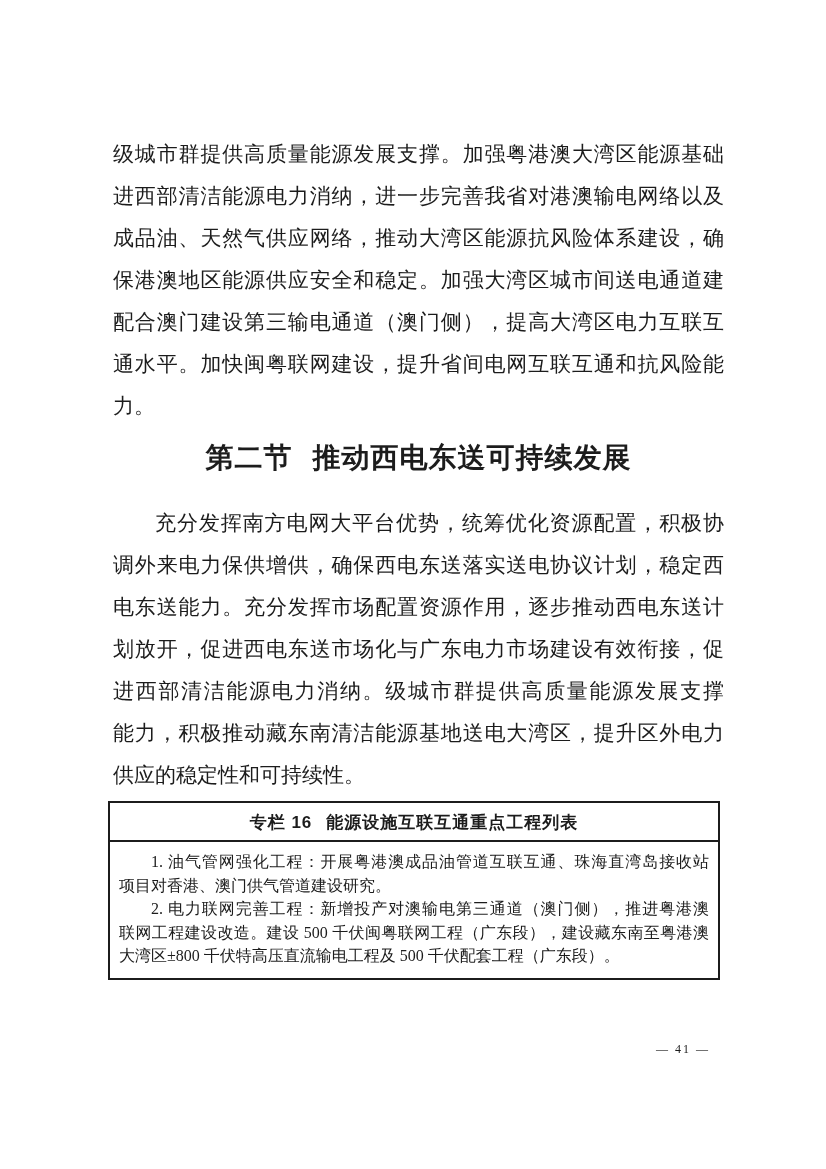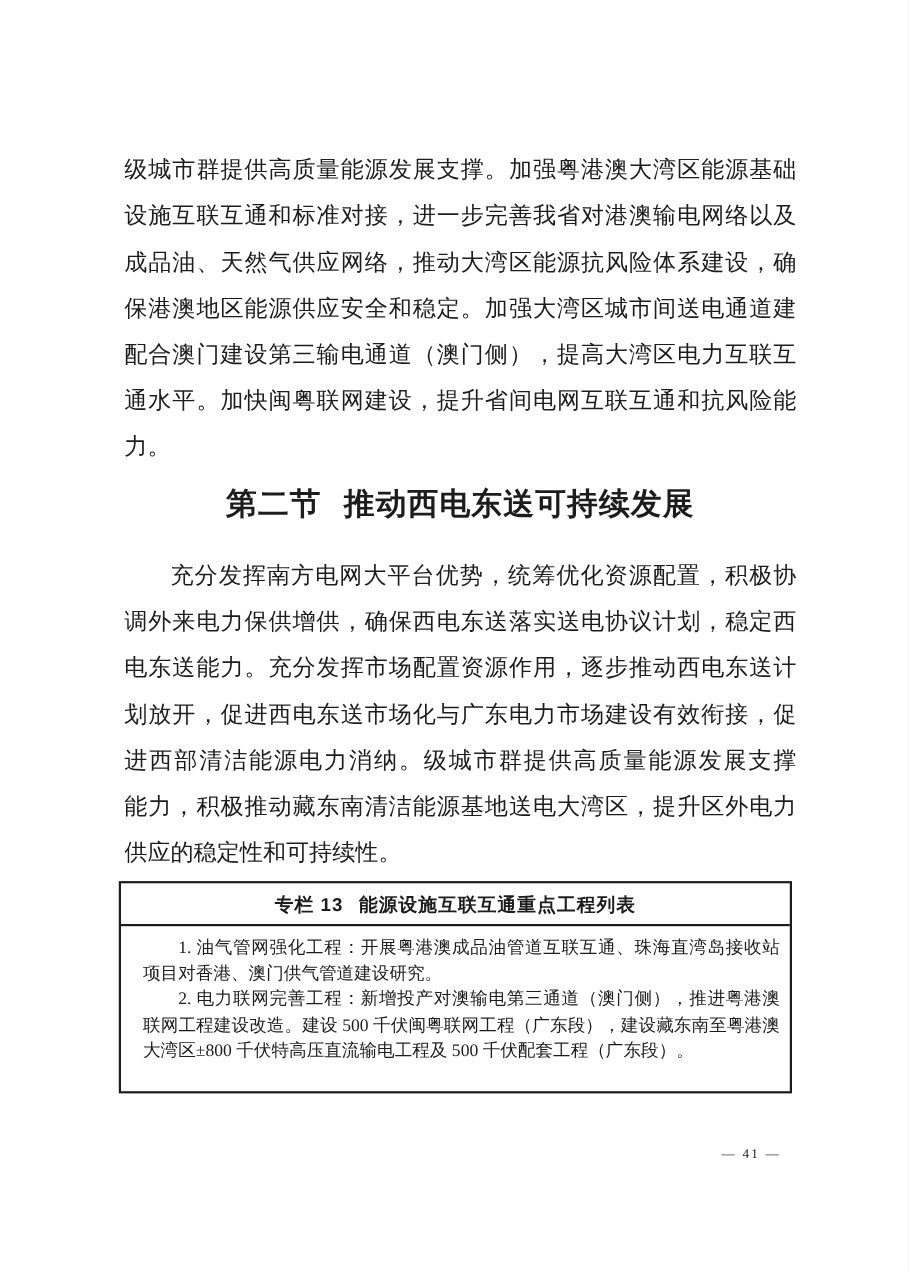--- a/index.html
+++ b/index.html
@@ -56,21 +56,21 @@
     height: 39px;
     line-height: 39px;
     text-align: center;
     border-bottom: 2px solid #1c1c1c;
     font-family: "Liberation Sans", "DejaVu Sans", sans-serif;
     font-weight: bold;
     font-size: 17px;
     letter-spacing: 1px;
   }
   .feature-box-header .box-title { margin-left: 14px; }
-  .feature-box-body { padding: 8px 9px 24px 9px; margin-left: 11px; }
+  .feature-box-body { padding: 8px 9px 10px 9px; }
   .boxline {
     font-size: 16px;
     line-height: 23.5px;
     white-space: nowrap;
     text-align: justify;
     text-align-last: justify;
     text-justify: inter-character;
     overflow: hidden;
   }
   .boxline.lastline { text-align-last: left; }
@@ -84,21 +84,21 @@
   }
 </style>
 </head>
 <body>
 
 <div class="page">
   <div class="content">
 
     <div class="para">
       <div class="line">级城市群提供高质量能源发展支撑。加强粤港澳大湾区能源基础</div>
-      <div class="line">设施互联互通和标准对接，进一步完善我省对港澳输电网络以及</div>
+      <div class="line">进西部清洁能源电力消纳，进一步完善我省对港澳输电网络以及</div>
       <div class="line">成品油、天然气供应网络，推动大湾区能源抗风险体系建设，确</div>
       <div class="line">保港澳地区能源供应安全和稳定。加强大湾区城市间送电通道建</div>
       <div class="line">配合澳门建设第三输电通道（澳门侧），提高大湾区电力互联互</div>
       <div class="line">通水平。加快闽粤联网建设，提升省间电网互联互通和抗风险能</div>
       <div class="line lastline">力。</div>
     </div>
 
     <div class="section-heading">
       <span class="sec-number">第二节</span><span class="sec-title">推动西电东送可持续发展</span>
     </div>
@@ -108,21 +108,21 @@
       <div class="line">调外来电力保供增供，确保西电东送落实送电协议计划，稳定西</div>
       <div class="line">电东送能力。充分发挥市场配置资源作用，逐步推动西电东送计</div>
       <div class="line">划放开，促进西电东送市场化与广东电力市场建设有效衔接，促</div>
       <div class="line">进西部清洁能源电力消纳。级城市群提供高质量能源发展支撑</div>
       <div class="line">能力，积极推动藏东南清洁能源基地送电大湾区，提升区外电力</div>
       <div class="line lastline">供应的稳定性和可持续性。</div>
     </div>
 
     <div class="feature-box">
       <div class="feature-box-header">
-        <span class="box-label">专栏 13</span><span class="box-title">能源设施互联互通重点工程列表</span>
+        <span class="box-label">专栏 16</span><span class="box-title">能源设施互联互通重点工程列表</span>
       </div>
       <div class="feature-box-body">
         <div class="boxline indent">1. 油气管网强化工程：开展粤港澳成品油管道互联互通、珠海直湾岛接收站</div>
         <div class="boxline lastline">项目对香港、澳门供气管道建设研究。</div>
         <div class="boxline indent">2. 电力联网完善工程：新增投产对澳输电第三通道（澳门侧），推进粤港澳</div>
         <div class="boxline">联网工程建设改造。建设 500 千伏闽粤联网工程（广东段），建设藏东南至粤港澳</div>
         <div class="boxline lastline">大湾区±800 千伏特高压直流输电工程及 500 千伏配套工程（广东段）。</div>
       </div>
     </div>
 

